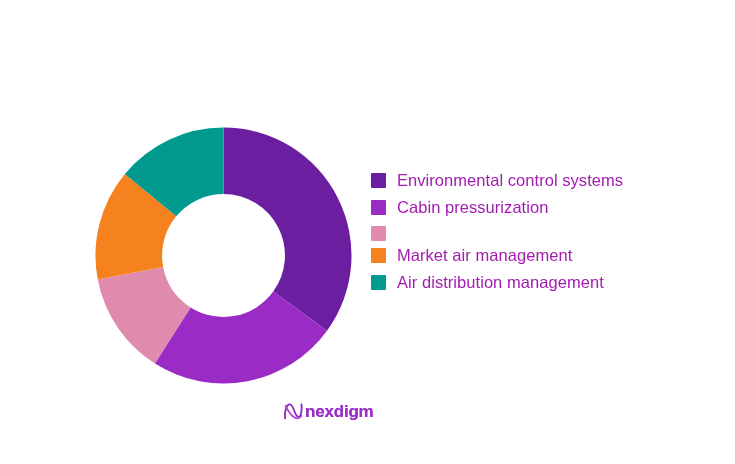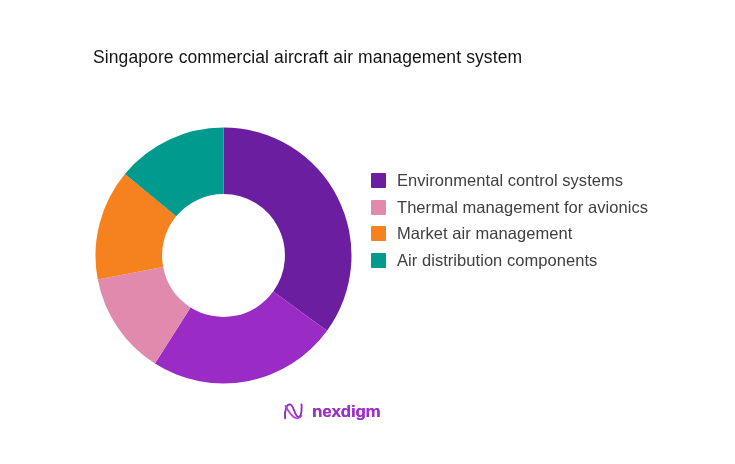--- a/index.html
+++ b/index.html
@@ -46,79 +46,80 @@
   .swatch{
     width:15px;height:15px;
     flex:0 0 15px;
     margin-top:5px;
     margin-right:11px;
     border-radius:1px;
   }
   .legend-label{
     font-size:16.5px;
     line-height:24.5px;
-    color:#404040;
+    color:#a21caf;
     letter-spacing:0.05px;
   }
 
   .logo{
     position:absolute;
     left:282px; top:400px;
     display:flex;
     align-items:center;
-    gap:7px;
   }
   .logo-mark{width:23px;height:23px;display:block;}
   .logo-text{
     font-size:17px;
     font-weight:700;
     letter-spacing:-0.2px;
     background:linear-gradient(90deg,#7B2FBE 0%,#A23BD6 45%,#C13FD0 100%);
     -webkit-background-clip:text;
     background-clip:text;
     color:#9B30C9;
   }
 </style>
 </head>
 <body>
 
 <div id="page">
 
   <div class="title">
-    <span class="line">Singapore commercial aircraft air management system</span>
   </div>
 
   <div class="chart-area">
     <svg class="donut-svg" viewBox="0 0 257 257">
       <g id="donut-slices">
           <path d="M 128.5 0.5 A 128 128 0 0 1 232.05417527999327 203.73651229343653 L 178.20600413439678 164.61352590084954 A 61.44 61.44 0 0 0 128.5 67.06 Z" fill="#6B1FA0"></path>
           <path d="M 232.05417527999327 203.73651229343653 A 128 128 0 0 1 59.9141702426885 236.57397446425796 L 95.57880171649049 180.3755077428438 A 61.44 61.44 0 0 0 178.20600413439678 164.61352590084954 Z" fill="#9A2BC4"></path>
           <path d="M 59.9141702426885 236.57397446425796 A 128 128 0 0 1 2.7672319067278437 152.48480826697275 L 68.14827131522937 140.0127079681469 A 61.44 61.44 0 0 0 95.57880171649049 180.3755077428438 Z" fill="#E08AAE"></path>
           <path d="M 2.7672319067278437 152.48480826697275 A 128 128 0 0 1 29.874304924699004 46.909729312167684 L 81.15966636385552 89.3366700698405 A 61.44 61.44 0 0 0 68.14827131522937 140.0127079681469 Z" fill="#F5821F"></path>
           <path d="M 29.874304924699004 46.909729312167684 A 128 128 0 0 1 128.49999999999997 0.5 L 128.5 67.06 A 61.44 61.44 0 0 0 81.15966636385552 89.3366700698405 Z" fill="#009B8E"></path>
         </g>
     </svg>
   </div>
 
   <div class="legend">
     <div class="legend-item">
       <span class="swatch" style="background: rgb(107, 31, 160);"></span>
       <span class="legend-label">Environmental control systems</span>
     </div>
     <div class="legend-item">
+      <span class="swatch" style="background: rgb(154, 43, 196);"></span>
+      <span class="legend-label">Cabin pressurization</span>
+    </div>
+    <div class="legend-item">
       <span class="swatch" style="background: rgb(224, 138, 174);"></span>
-      <span class="legend-label">Thermal management for avionics</span>
     </div>
     <div class="legend-item">
       <span class="swatch" style="background: rgb(245, 130, 31);"></span>
       <span class="legend-label">Market air management</span>
     </div>
     <div class="legend-item">
       <span class="swatch" style="background: rgb(0, 155, 142);"></span>
-      <span class="legend-label">Air distribution components</span>
+      <span class="legend-label">Air distribution management</span>
     </div>
   </div>
 
   <div class="logo">
     <svg class="logo-mark" viewBox="0 0 24 24">
       <path d="M3.2 19.2 C2.4 10.5 5.0 4.2 8.4 4.6 C11.6 5.0 12.2 12.0 15.0 16.0 C17.4 19.4 20.0 17.8 20.4 10.0 C20.6 6.6 20.3 4.6 20.3 4.6" fill="none" stroke="#8B2BC4" stroke-width="1.9" stroke-linecap="round"></path>
       <path d="M3.6 6.0 C7.0 12.5 9.8 16.4 13.0 18.2 C16.2 20.0 18.8 19.0 20.4 16.6" fill="none" stroke="#B93FD4" stroke-width="1.7" stroke-linecap="round"></path>
     </svg>
     <span class="logo-text">nexdigm</span>
   </div>

